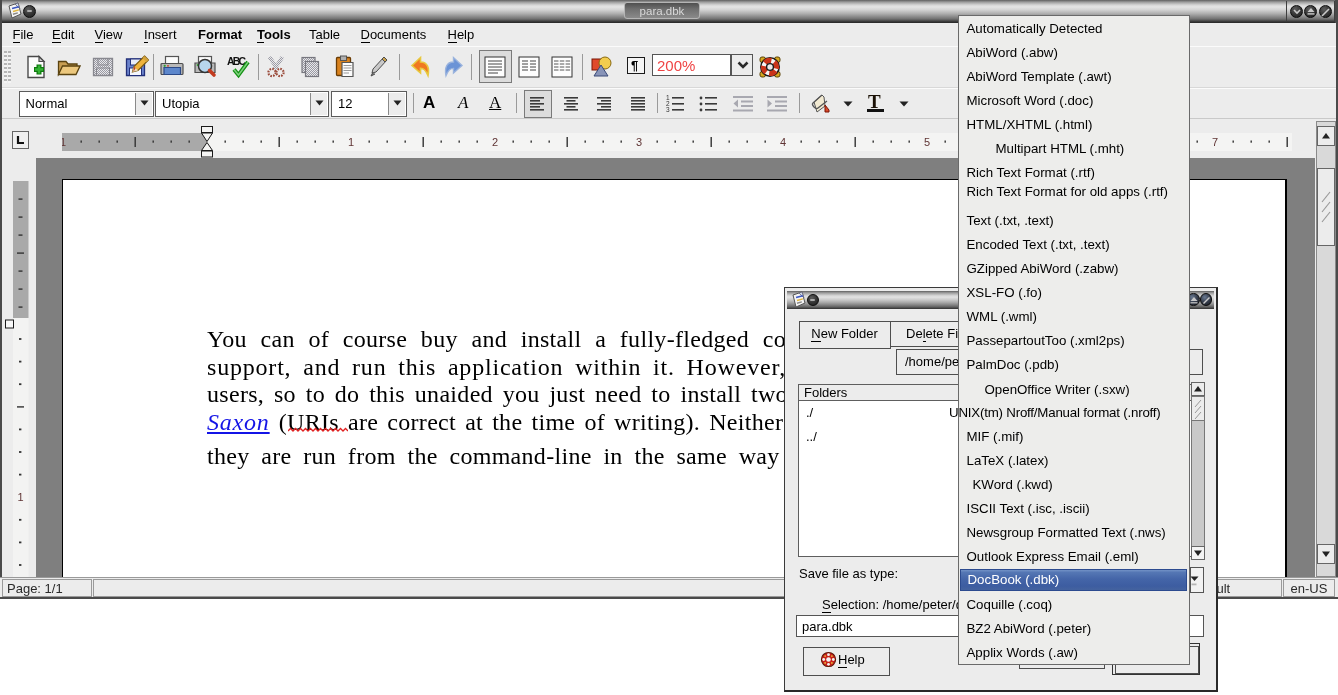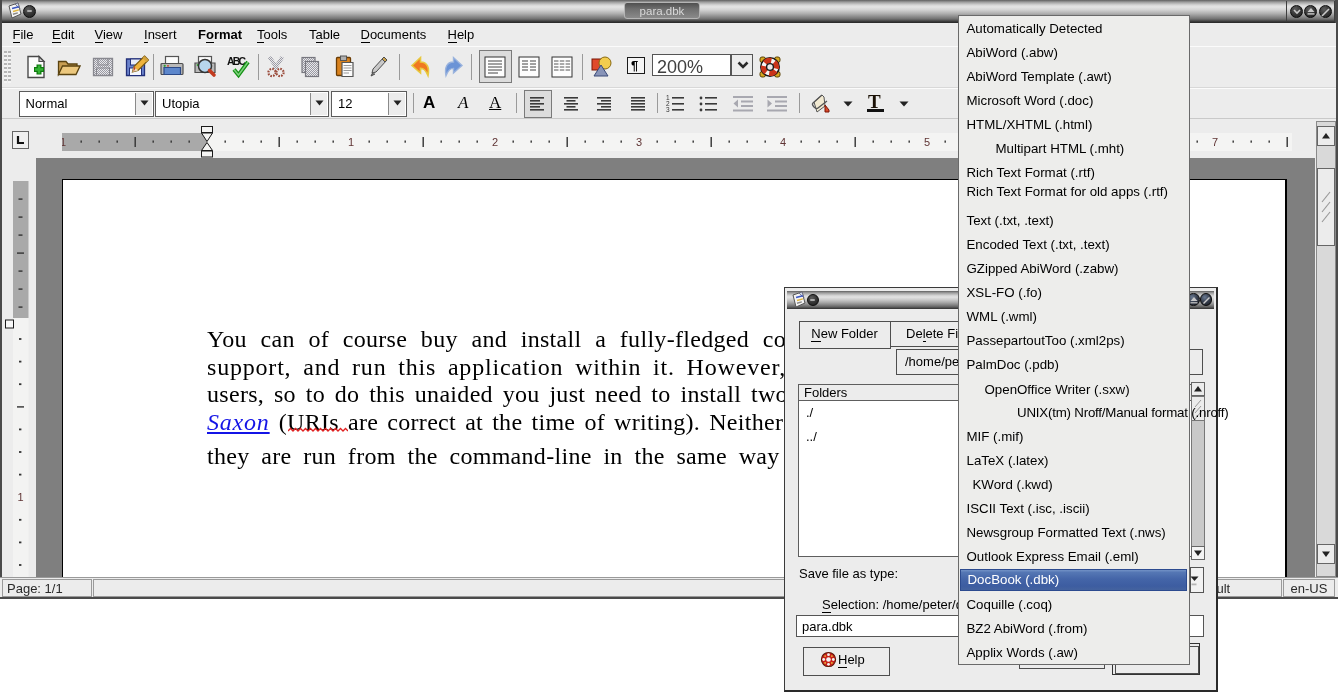--- a/index.html
+++ b/index.html
@@ -53,21 +53,21 @@
 <div class="circ" style="left:1318.5px;top:5px;"></div>
 <svg class="abs" style="left:1321.0px;top:7.5px;" width="9" height="9">
     <line x1="1" y1="8" x2="8" y2="1" stroke="#c9c9c9" stroke-width="1.6"></line>
   </svg>
 <div class="abs" style="left:2px;top:23px;width:1334px;height:23px;background:#ececec;"></div>
 <div class="menuitem mi" style="left:12.5px;top:27px;text-align:center;"><u>F</u>ile</div>
 <div class="menuitem mi" style="left:52px;top:27px;"><u>E</u>dit</div>
 <div class="menuitem mi" style="left:94.5px;top:27px;"><u>V</u>iew</div>
 <div class="menuitem mi" style="left:144px;top:27px;"><u>I</u>nsert</div>
 <div class="menuitem mi" style="left:198px;top:27px;font-weight:bold;">F<u>o</u>rmat</div>
-<div class="menuitem mi" style="left:257px;top:27px;"><u>T</u>ools</div>
+<div class="menuitem mi" style="left:257px;top:27px;font-weight:bold;"><u>T</u>ools</div>
 <div class="menuitem mi" style="left:309px;top:27px;">T<u>a</u>ble</div>
 <div class="menuitem mi" style="left:360.5px;top:27px;"><u>D</u>ocuments</div>
 <div class="menuitem mi" style="left:447.5px;top:27px;"><u>H</u>elp</div>
 <div class="abs" style="left:2px;top:46px;width:1334px;height:42px;background:#ececec;border-top:1px solid #fbfbfb;border-bottom:1px solid #d8d8d8;box-sizing:border-box;"></div>
 <div class="abs" style="left:4px;top:51px;width:3px;height:32px;background:repeating-linear-gradient(180deg,#b6b6b6 0 2px,#f4f4f4 2px 4px);"></div>
 <div class="abs" style="left:8px;top:51px;width:3px;height:32px;background:repeating-linear-gradient(180deg,#b6b6b6 0 2px,#f4f4f4 2px 4px);"></div>
 <div class="abs" style="left:4px;top:93px;width:3px;height:21px;background:repeating-linear-gradient(180deg,#b6b6b6 0 2px,#f4f4f4 2px 4px);"></div>
 <div class="abs" style="left:8px;top:93px;width:3px;height:21px;background:repeating-linear-gradient(180deg,#b6b6b6 0 2px,#f4f4f4 2px 4px);"></div>
 <svg class="abs" style="left:23.700000000000003px;top:55px;" width="24" height="24" viewBox="0 0 24 24">
     <path d="M4,1.5 h11 l5,5 v16 h-16 z" fill="#fdfdfd" stroke="#4a4a4a" stroke-width="1.4"></path>
@@ -190,21 +190,21 @@
     </g>
   </svg>
 <svg class="abs" style="left:590px;top:55px;" width="24" height="24" viewBox="0 0 24 24">
     <rect x="2" y="4" width="11" height="11" fill="#e04a2a" stroke="#7a1505"></rect>
     <circle cx="15" cy="8" r="6" fill="#f2cd4e" stroke="#8a6a10"></circle>
     <polygon points="11,10 18,21 4,21" fill="#8894b8" stroke="#3a4a78"></polygon>
   </svg>
 <div class="abs" style="left:626.5px;top:56.5px;width:18.5px;height:17.5px;background:#f4f4f4;border:1.5px solid #1a1a1a;box-sizing:border-box;"></div>
 <div class="abs" style="left:631px;top:58px;font-size:13px;font-weight:bold;color:#000;">¶</div>
 <div class="abs" style="left:651.9px;top:53.5px;width:79.5px;height:22px;background:#fff;border:1px solid #555;box-sizing:border-box;"></div>
-<div class="abs" style="left:657px;top:57px;font-size:18px;color:#404040;">200%</div>
+<div class="abs" style="left:657px;top:57px;font-size:15px;color:#ef4444;">200%</div>
 <div class="abs" style="left:731.4px;top:53.5px;width:22px;height:22px;background:#ececec;border:1px solid #555;box-sizing:border-box;"></div>
 <svg class="abs" style="left:736.5px;top:61px;" width="12" height="8">
     <polyline points="1.5,1.5 6,6 10.5,1.5" fill="none" stroke="#2a2a2a" stroke-width="2.6"></polyline>
   </svg>
 <svg class="abs" style="left:758px;top:55px;" width="24" height="24" viewBox="0 0 24 24">
     <g fill="#d8a820" stroke="#5a4205">
       <rect x="2" y="2" width="5.5" height="5.5" rx="2"></rect>
       <rect x="16.5" y="2" width="5.5" height="5.5" rx="2"></rect>
       <rect x="2" y="16.5" width="5.5" height="5.5" rx="2"></rect>
       <rect x="16.5" y="16.5" width="5.5" height="5.5" rx="2"></rect>
@@ -552,22 +552,22 @@
 <div class="ddi" style="left:959.5px;top:160.5px;">Rich Text Format (.rtf)</div>
 <div class="ddi" style="left:959.5px;top:180px;">Rich Text Format for old apps (.rtf)</div>
 <div class="ddi" style="left:959.5px;top:208.5px;">Text (.txt, .text)</div>
 <div class="ddi" style="left:959.5px;top:232.5px;">Encoded Text (.txt, .text)</div>
 <div class="ddi" style="left:959.5px;top:256.5px;">GZipped AbiWord (.zabw)</div>
 <div class="ddi" style="left:959.5px;top:280.5px;">XSL-FO (.fo)</div>
 <div class="ddi" style="left:959.5px;top:304.5px;">WML (.wml)</div>
 <div class="ddi" style="left:959.5px;top:328.5px;">PassepartoutToo (.xml2ps)</div>
 <div class="ddi" style="left:959.5px;top:352.5px;">PalmDoc (.pdb)</div>
 <div class="ddi" style="left:959.5px;top:378px;padding-left:25px;">OpenOffice Writer (.sxw)</div>
-<div class="ddi" style="left:1010px;top:400.5px;"><span style="letter-spacing:-0.2px">UNIX(tm) Nroff/Manual format (.nroff)</span></div>
+<div class="ddi" style="left:942px;top:400.5px;"><span style="letter-spacing:-0.2px">UNIX(tm) Nroff/Manual format (.nroff)</span></div>
 <div class="ddi" style="left:959.5px;top:424.5px;">MIF (.mif)</div>
 <div class="ddi" style="left:959.5px;top:448.5px;">LaTeX (.latex)</div>
 <div class="ddi" style="left:959.5px;top:472.5px;padding-left:13px;">KWord (.kwd)</div>
 <div class="ddi" style="left:959.5px;top:496.5px;">ISCII Text (.isc, .iscii)</div>
 <div class="ddi" style="left:959.5px;top:520.5px;">Newsgroup Formatted Text (.nws)</div>
 <div class="ddi" style="left:959.5px;top:544.5px;">Outlook Express Email (.eml)</div>
 <div class="ddi" style="left:959.5px;top:569.0px;width:218px;height:20px;line-height:20px;background:linear-gradient(180deg,#7292c6 0%,#5577b4 12%,#4465a8 45%,#3d5da1 80%,#44639f 100%);border:1px solid #2c4b8f;color:#fff;">DocBook (.dbk)</div>
 <div class="ddi" style="left:959.5px;top:592.5px;">Coquille (.coq)</div>
-<div class="ddi" style="left:959.5px;top:616.5px;">BZ2 AbiWord (.from)</div>
+<div class="ddi" style="left:959.5px;top:616.5px;">BZ2 AbiWord (.peter)</div>
 <div class="ddi" style="left:959.5px;top:640.5px;">Applix Words (.aw)</div>
 </body></html>

